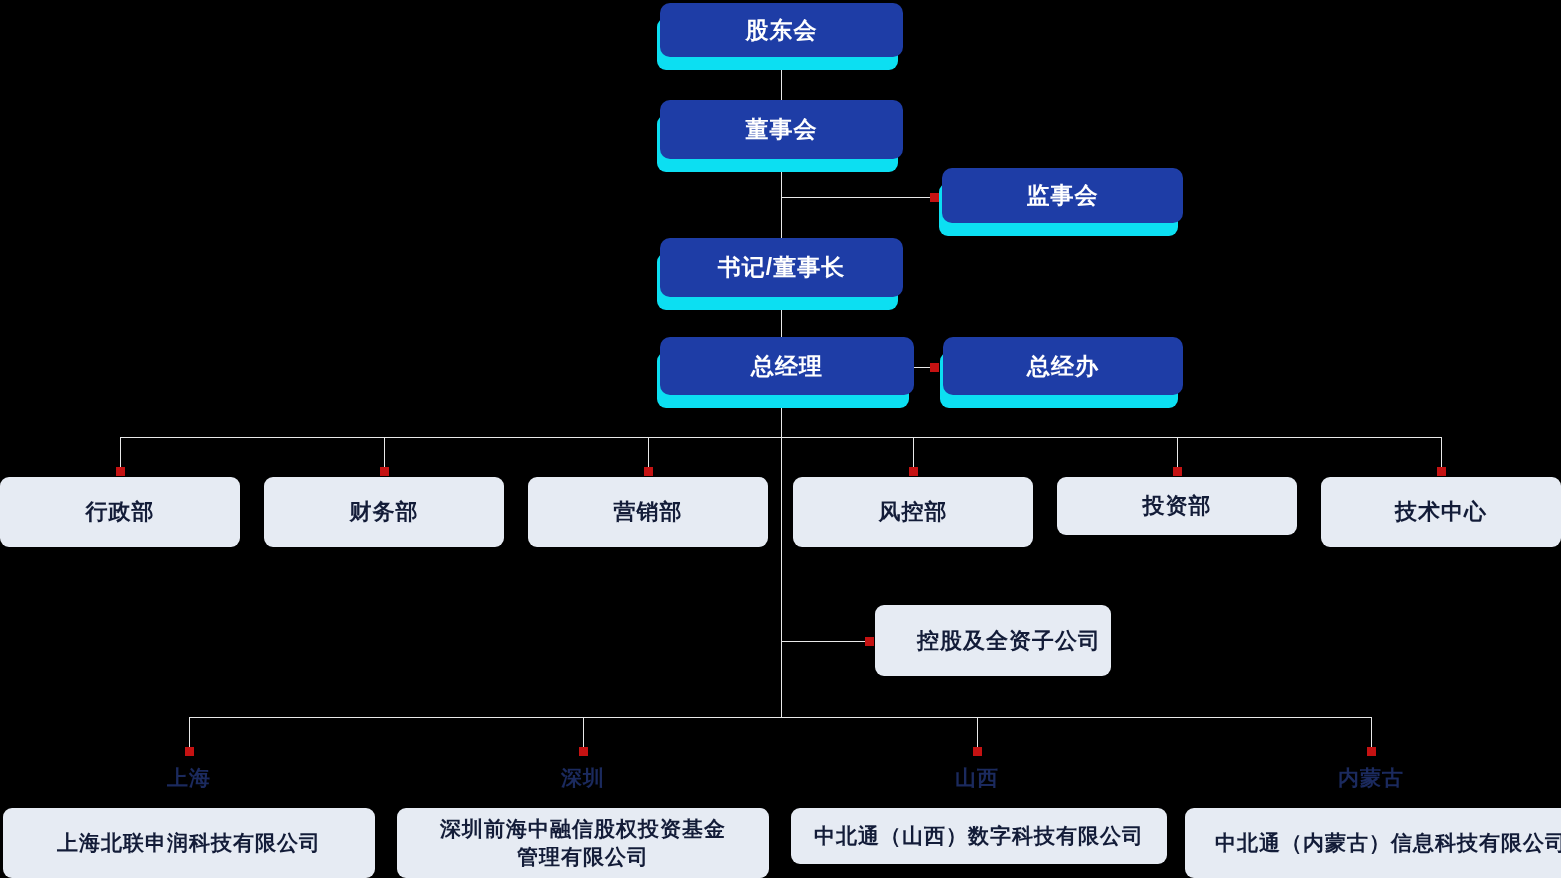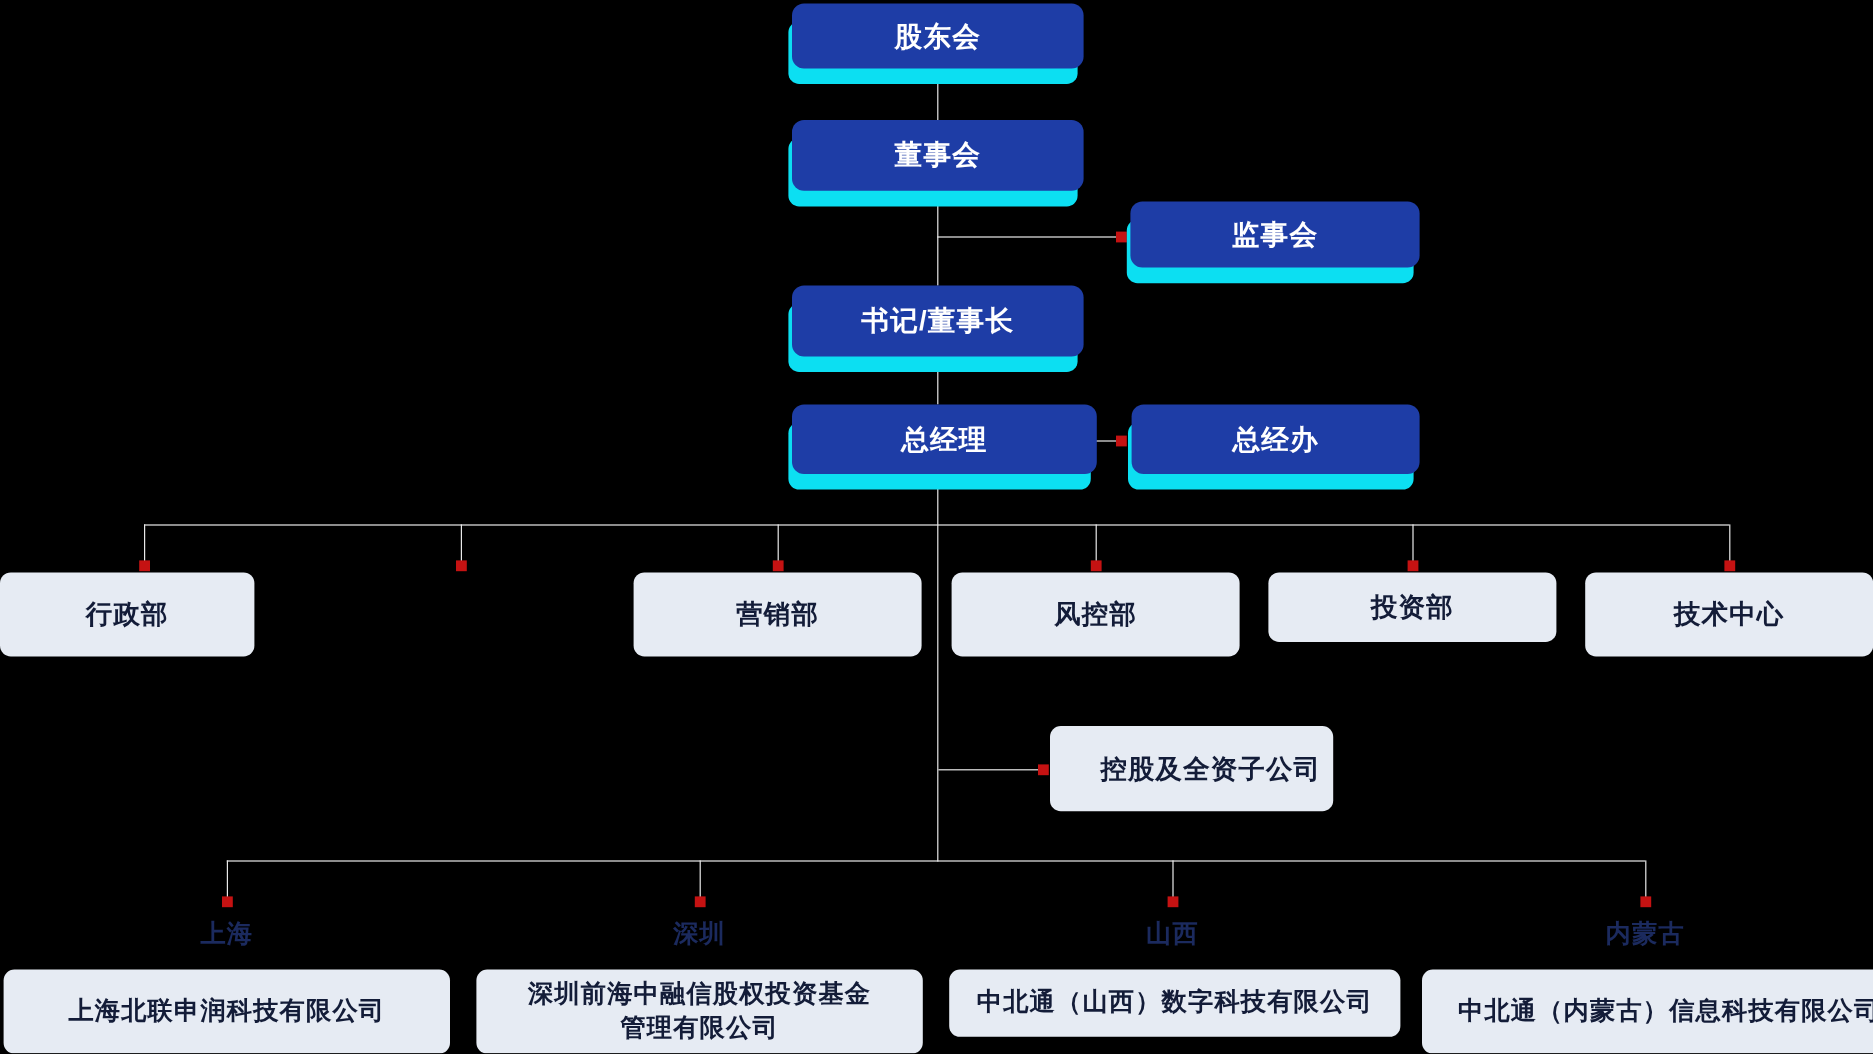--- a/index.html
+++ b/index.html
@@ -67,21 +67,22 @@
   <div class="dot" style="left:973px;top:747px;"></div>
   <div class="dot" style="left:1367px;top:747px;"></div>
 
   <div class="nb" style="left:660px;top:3px;width:243px;height:54px;">股东会</div>
   <div class="nb" style="left:660px;top:100px;width:243px;height:59px;">董事会</div>
   <div class="nb" style="left:942px;top:168px;width:241px;height:55px;">监事会</div>
   <div class="nb" style="left:660px;top:238px;width:243px;height:59px;">书记/董事长</div>
   <div class="nb" style="left:660px;top:337px;width:254px;height:58px;">总经理</div>
   <div class="nb" style="left:943px;top:337px;width:240px;height:58px;text-align:center;">总经办</div>
 
-  <div class="nl" style="left:0px;top:477px;width:212px;height:70px;">行政部</div>
+  <div class="nl" style="left:0px;top:477px;width:240px;height:70px;">行政部</div>
+  <div class="nl" style="left:264px;top:477px;width:240px;height:70px;">财务部</div>
   <div class="nl" style="left:528px;top:477px;width:240px;height:70px;">营销部</div>
   <div class="nl" style="left:793px;top:477px;width:240px;height:70px;">风控部</div>
   <div class="nl" style="left:1057px;top:477px;width:240px;height:58px;">投资部</div>
   <div class="nl" style="left:1321px;top:477px;width:240px;height:70px;">技术中心</div>
 
   <div class="nl" style="left:875px;top:605px;width:236px;height:71px;padding-left:32px;">控股及全资子公司</div>
 
   <div class="region" style="left:189px;top:764px;">上海</div>
   <div class="region" style="left:583px;top:764px;">深圳</div>
   <div class="region" style="left:977px;top:764px;">山西</div>

